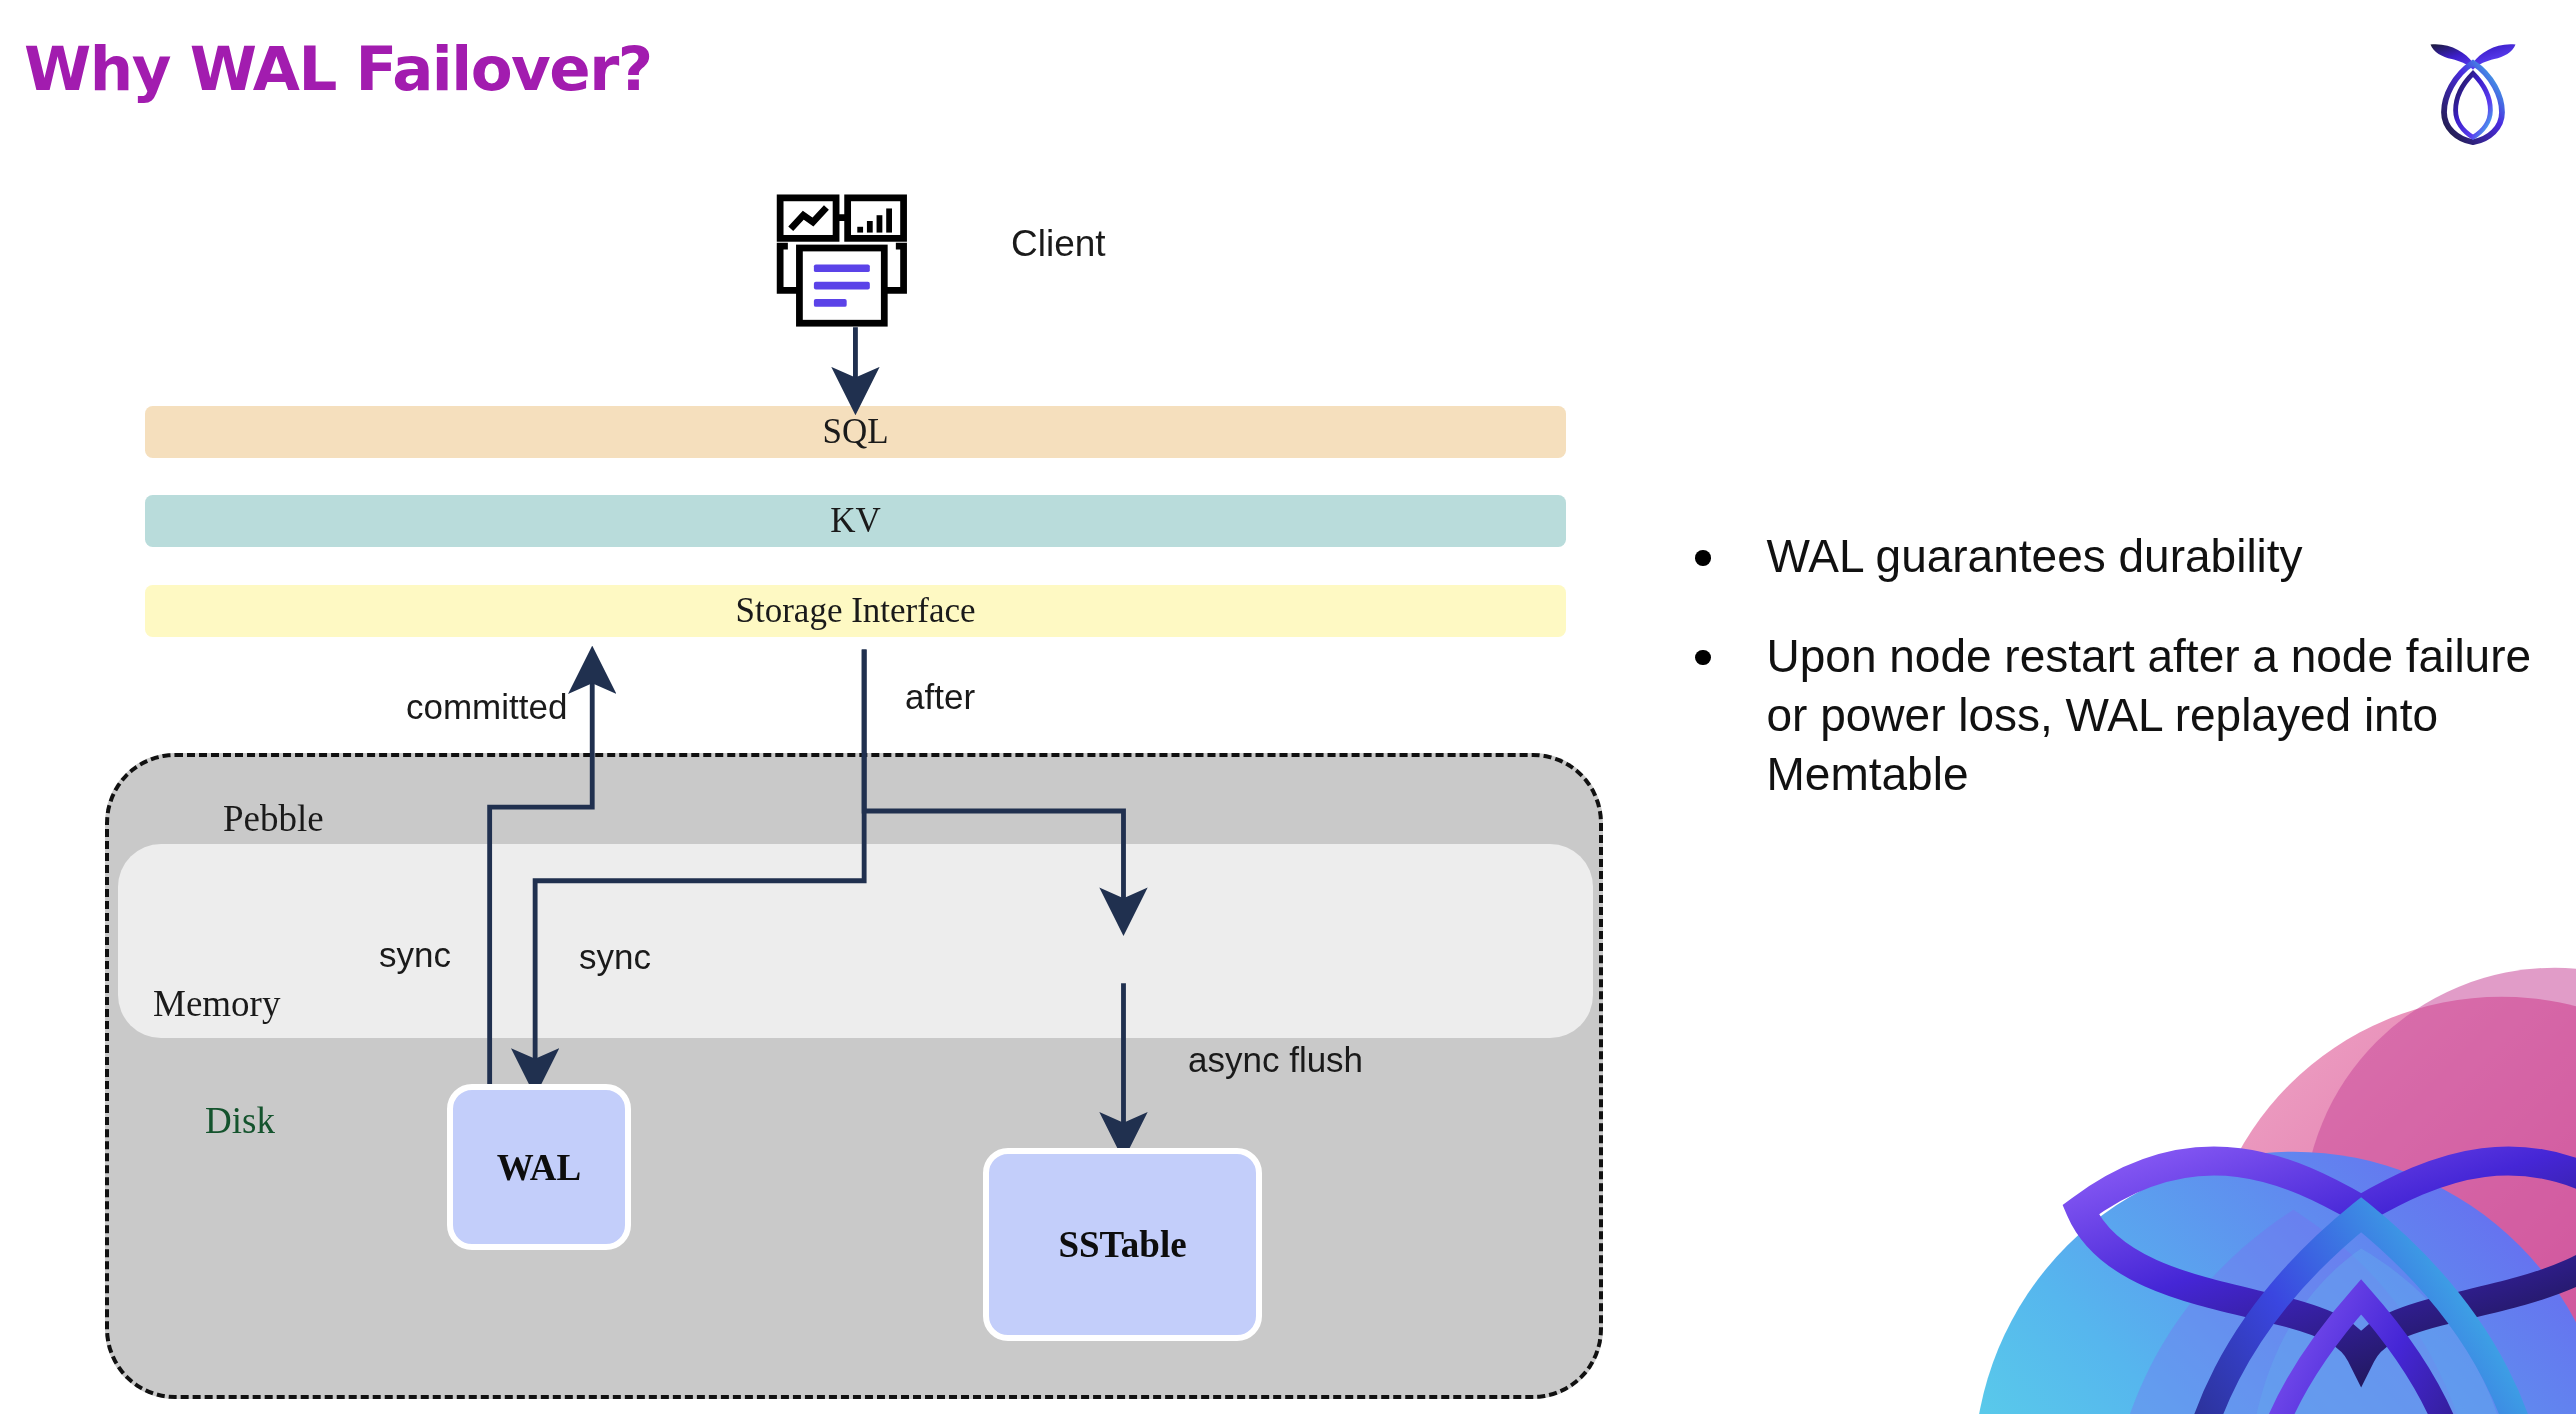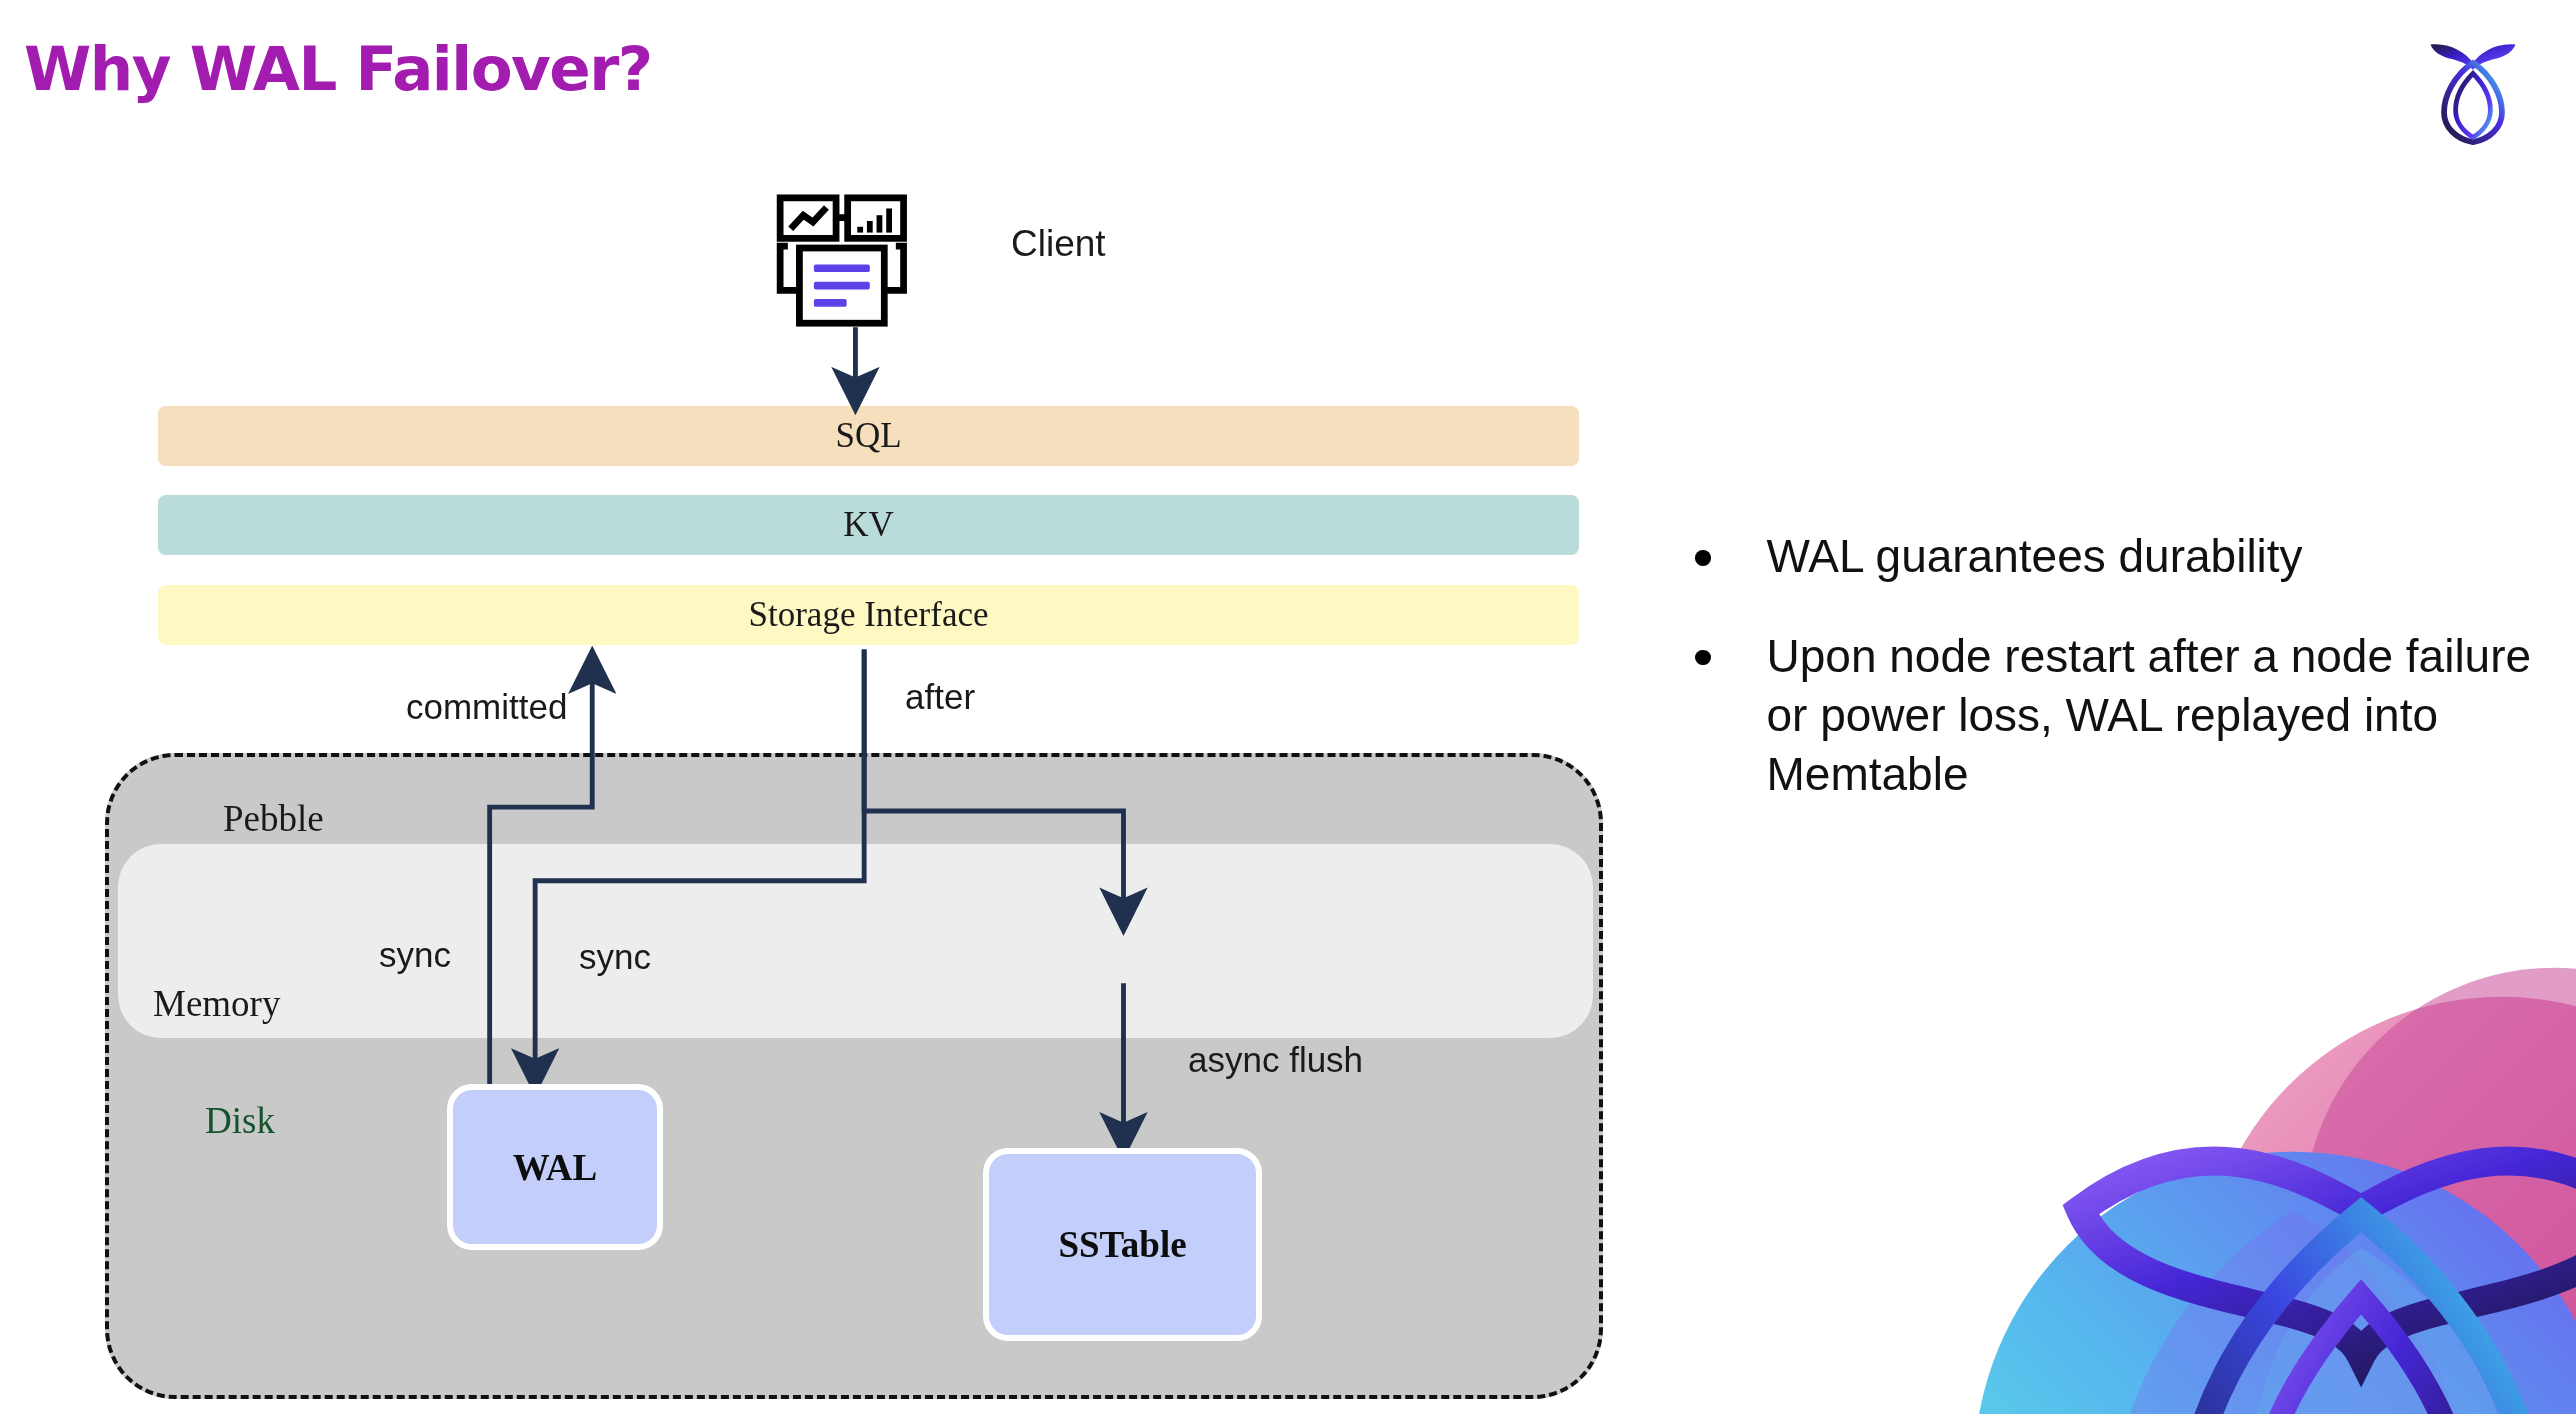--- a/index.html
+++ b/index.html
@@ -51,23 +51,23 @@
     left: 1974px;
     top: 929px;
     width: 602px;
     height: 486px;
     pointer-events: none;
   }
 
   
   .layer-bar {
     position: absolute;
-    left: 158px;
+    left: 145px;
     width: 1421px;
-    height: 60px;
+    height: 52px;
     border-radius: 7.7px;
     display: flex;
     align-items: center;
     justify-content: center;
     font-family: "Liberation Serif", serif;
     font-size: 35px;
     color: #1a1a1a;
   }
   #layer-sql { top: 406px; background: #f5dfbd; }
   #layer-kv  { top: 495px; background: #b9dcdb; }
@@ -155,21 +155,21 @@
     left: 983px;
     top: 923px;
     width: 281px;
     height: 60px;
     border: 2.9px solid #9f9f9f;
     border-radius: 13.5px;
   }
   #node-wal {
     left: 447px;
     top: 1084px;
-    width: 216px;
+    width: 184px;
     height: 166px;
     border: 6.8px solid #ffffff;
     border-radius: 25px;
   }
   #node-sstable {
     left: 983px;
     top: 1148px;
     width: 279px;
     height: 193px;
     border: 6.8px solid #ffffff;

